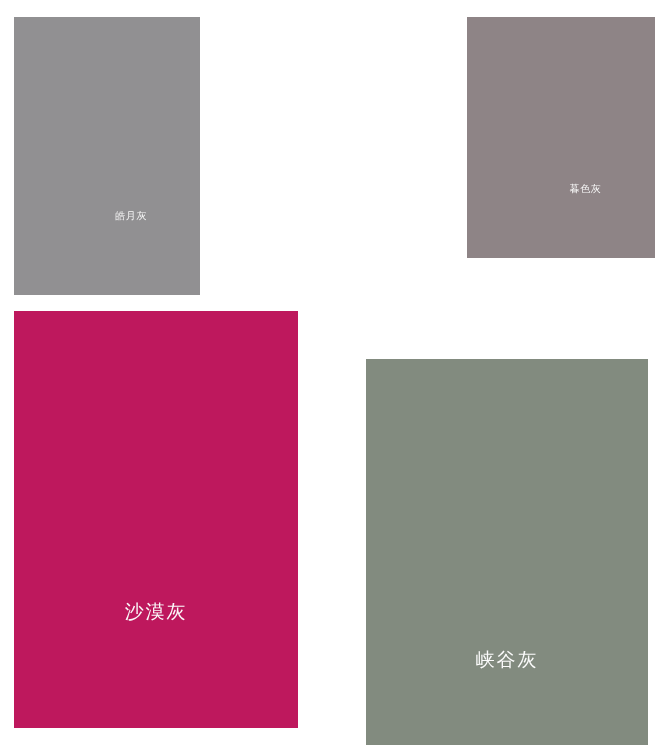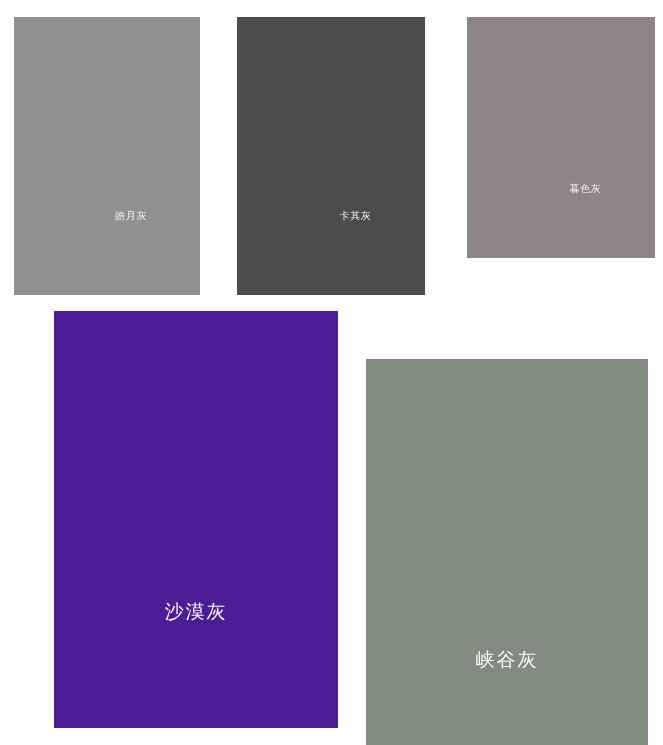--- a/index.html
+++ b/index.html
@@ -66,29 +66,26 @@
 </style>
 </head>
 <body style="background: rgb(255, 255, 255);">
 
 <div id="palette-board">
 
   <div class="swatch-card size-small" id="card-haoyuehui" style="background-color: rgb(145, 144, 146);">
     <span class="swatch-label" style="color: rgb(255, 255, 255);">皓月灰</span>
   </div>
 
-  <div class="swatch-card size-small" id="card-kaqihui" style="background-color: rgb(75, 75, 75);">
-    <span class="swatch-label" style="color: rgb(255, 255, 255);">卡其灰</span>
-  </div>
 
   <div class="swatch-card size-small" id="card-musehui" style="background-color: rgb(142, 132, 134);">
     <span class="swatch-label" style="color: rgb(255, 255, 255);">暮色灰</span>
   </div>
 
-  <div class="swatch-card size-large" id="card-shamohui" style="background-color: #4c1d95; margin-left: 40px;">
+  <div class="swatch-card size-large" id="card-shamohui" style="background-color: #be185d;">
     <span class="swatch-label" style="color: rgb(255, 255, 255);">沙漠灰</span>
   </div>
 
   <div class="swatch-card size-large" id="card-xiaguhui" style="background-color: rgb(130, 139, 127); margin-top: 48px;">
     <span class="swatch-label" style="color: rgb(255, 255, 255);">峡谷灰</span>
   </div>
 
 </div>
 
 </body></html>

